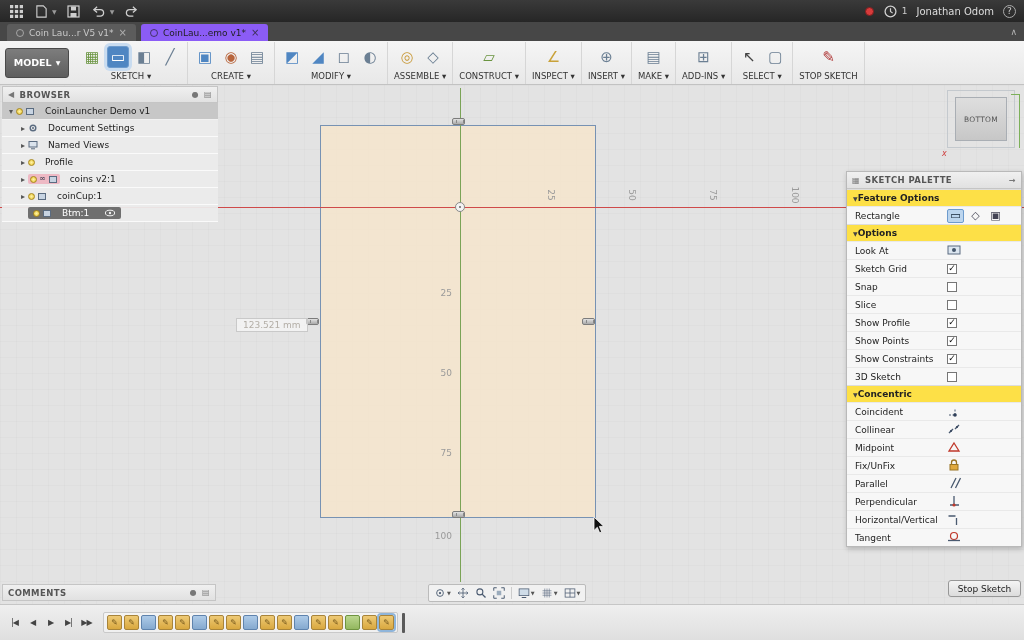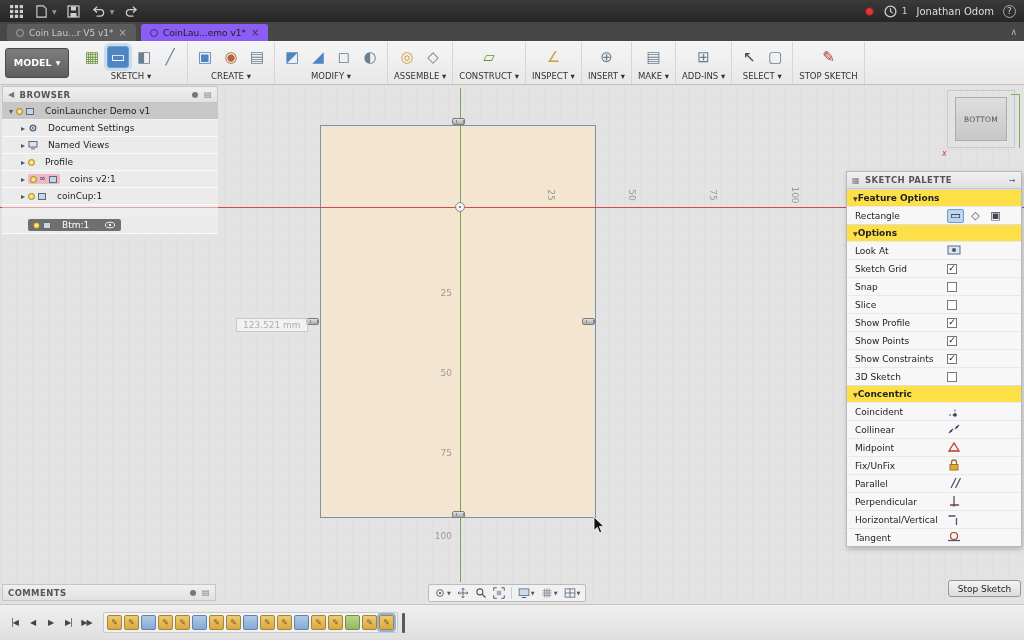--- a/index.html
+++ b/index.html
@@ -398,21 +398,21 @@
               <span class="br-bulb"></span>
               <span class="br-svg">
                 <svg viewBox="0 0 10 10">
                   <rect x="1.5" y="2.5" width="7" height="6" fill="#c8d4e2" stroke="#5a6b80"></rect>
                 </svg>
               </span>
             </span>
             <span class="br-label">coinCup:1</span>
           </span>
         </div>
-        <div class="br-row" style="padding-left: 16px; margin-top: 12px;">
+        <div class="br-row" style="padding-left: 16px;">
           <span class="br-arrow"></span>
           <span class="br-content br-pill">
             <span class="br-ic">
               <span class="br-bulb"></span>
               <span class="br-svg">
                 <svg viewBox="0 0 10 10">
                   <rect x="1.5" y="2.5" width="7" height="6" fill="#c8d4e2" stroke="#5a6b80"></rect>
                 </svg>
               </span>
             </span>

